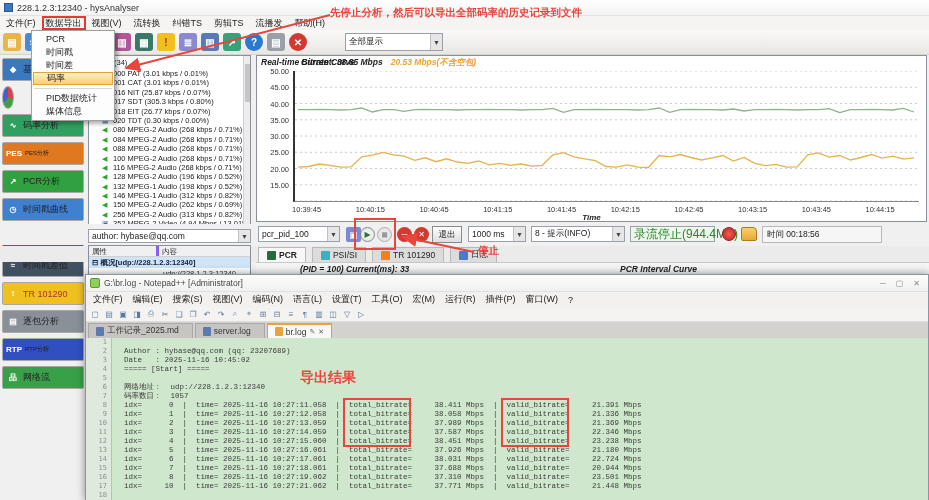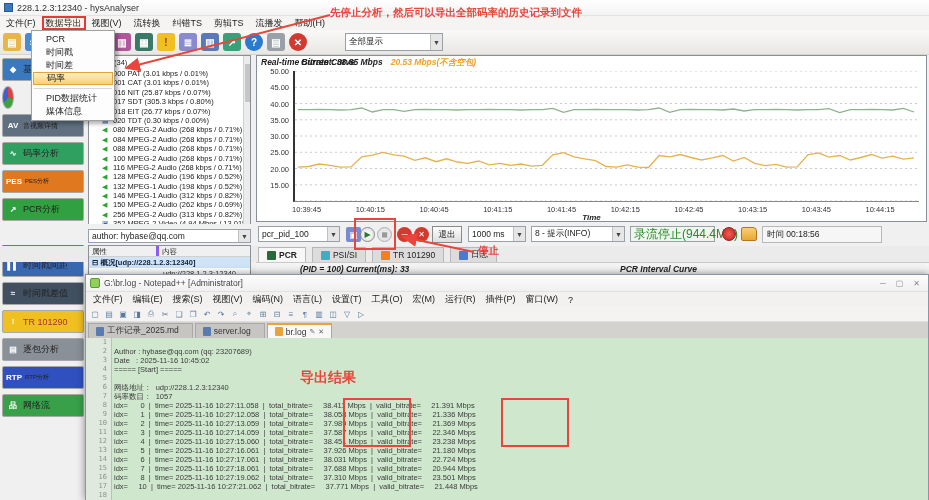--- a/index.html
+++ b/index.html
@@ -157,21 +157,21 @@
     color:#333; background:#c7c5c2; border:1px solid #a8a8a8; border-bottom:none; margin-right:2px; }
   .np-tab .doc { width:8px; height:9px; background:#5a7ab0; border-radius:1px; }
   .np-tab.active { background:#f8f8f8; border-top:2px solid #e8a33d; }
   .np-tab.active .doc { background:#e8a33d; }
   .np-tab .pin, .np-tab .close { font-size:7px; color:#666; }
   .np-editor { position:absolute; left:0; top:63px; width:842px; height:162px; background:#cfe7cd;
     display:flex; overflow:hidden; }
   .np-gutter { width:26px; background:#dfe9de; border-right:1px solid #b4c4b2; color:#8a948a;
     font-family:"DejaVu Sans Mono", monospace; font-size:7px; text-align:right; padding-right:4px; }
   .np-gutter div { height:9px; line-height:9px; }
-  .np-lines { flex:1; padding-left:2px; font-family:Liberation Sans, sans-serif; font-size:7.5px;
+  .np-lines { flex:1; padding-left:12px; font-family:Liberation Mono, monospace; font-size:7.5px;
     color:#3c3c3c; }
   .np-line { height:9px; line-height:9px; white-space:pre; }
 
   
   .ann { position:absolute; z-index:100; color:#e8453c; pointer-events:none; }
   .ann-svg { position:absolute; left:0; top:0; z-index:100; pointer-events:none; }
   .ann-box { border:2px solid #e8453c; background:transparent; }
   .ann-text { font-size:10.5px; font-weight:bold; white-space:nowrap; }
 </style>
 </head>
@@ -215,24 +215,20 @@
 </div>
 
 <div class="sidebar">
   <div class="side-btn c-blue">
       <span class="side-ico">◆</span>
       <span>基</span>
     </div>
     <div class="side-btn c-pie">
       <span class="side-ico"></span>
       <span></span>
-    </div>
-    <div class="side-btn c-av">
-      <span class="side-ico">AV</span>
-      <span>音视频详情</span>
     </div>
     <div class="side-btn c-rate">
       <span class="side-ico">∿</span>
       <span>码率分析</span>
     </div>
     <div class="side-btn c-pes">
       <span class="side-ico">PES</span>
       <span>PES分析</span>
     </div>
     <div class="side-btn c-pcr">

